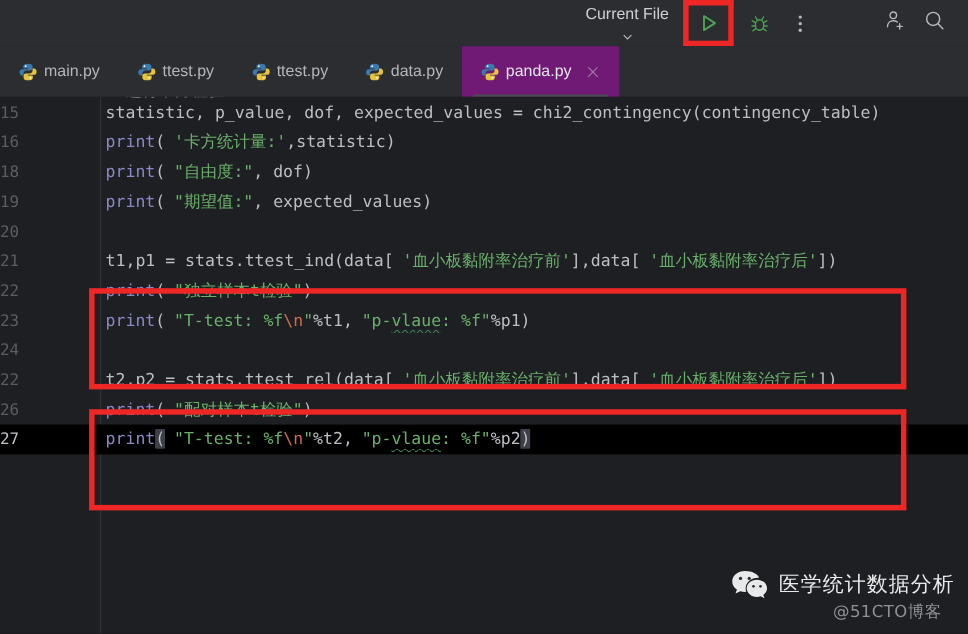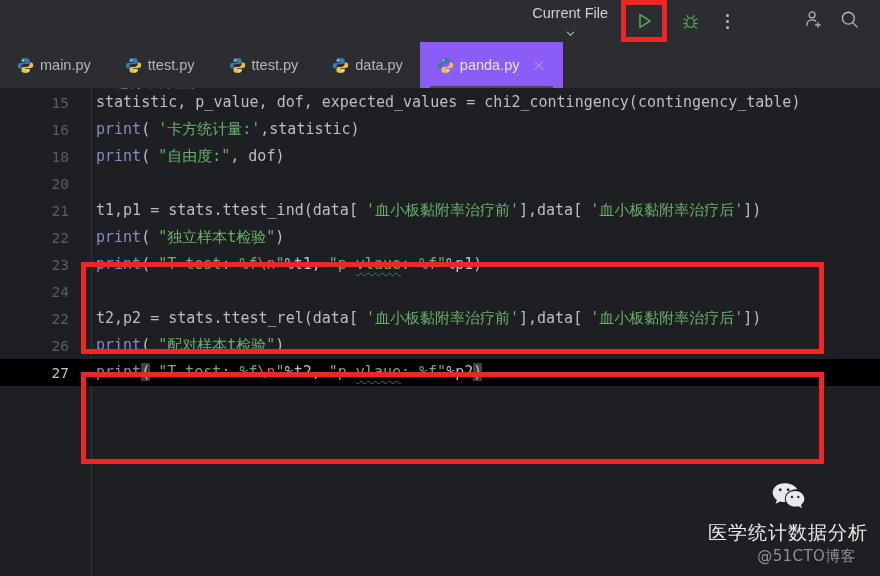--- a/index.html
+++ b/index.html
@@ -50,21 +50,21 @@
   
   .tabbar {
     position:absolute; top:42px; left:0; width:880px; height:46px;
     background:#2b2d30; display:flex; align-items:stretch;
   }
   .tab {
     display:flex; align-items:center; gap:6px;
     padding:0 17px; height:46px; position:relative;
     font-size:14.5px; color:#b4b6bb; white-space:nowrap;
   }
-  .tab.active { background:#8b5cf6; color:#e3e5e9; }
+  .tab.active { background:#701a75; color:#e3e5e9; }
   .tab.active:after {
     content:""; position:absolute; left:10px; right:10px; bottom:0; height:2.5px;
     background:#4a4d52;
   }
   .pyico { width:17px; height:17px; flex:none; }
   .tabclose {
     margin-left:6px; width:14px; height:14px; position:relative; flex:none; opacity:.62;
   }
   .tabclose:before,.tabclose:after {
     content:""; position:absolute; left:1px; top:6.5px; width:12px; height:1.4px; background:#b9bbc0;
@@ -84,21 +84,21 @@
 
   .row {
     position:relative; height:27px; display:flex; align-items:center;
     font-family:"DejaVu Sans Mono","Liberation Mono",monospace;
   }
   .row.current { background:#000000; }
   .row.current:before {
     content:""; position:absolute; left:0; top:0; bottom:0; width:0px;
   }
   .ln {
-    width:80px; flex:none; text-align:right; padding-right:11px;
+    width:80px; flex:none; padding-right:11px;
     font-size:14.5px; color:#5a5d63;
     font-family:"DejaVu Sans Mono","Liberation Mono",monospace;
     user-select:none;
   }
   .row.current .ln { color:#bfc1c6; }
   .code {
     flex:1 1 auto; padding-left:16px; font-size:15px; line-height:27px;
     white-space:pre; overflow:hidden;
     font-family:"DejaVu Sans Mono","Liberation Mono",monospace;
   }
@@ -118,21 +118,21 @@
   .annot-box {
     position:absolute; border:5px solid #ef2626; pointer-events:none;
     background:transparent;
   }
 
   
   .watermark {
     position:absolute; right:12px; bottom:10px;
     display:flex; flex-direction:column; align-items:flex-end; gap:1px;
   }
-  .wm-top { display:flex; align-items:center; gap:10px;flex-direction:column; }
+  .wm-top { display:flex; align-items:flex-start; gap:10px; }
   .wm-wechat { width:33px; height:28px; flex:none; }
   .wm-title {
     font-size:19px; color:#e9eaec; letter-spacing:1px;
     font-family:"DejaVu Sans","Liberation Sans",sans-serif;
   }
   .wm-sub {
     font-size:15px; color:#8e9096; letter-spacing:.4px; margin-right:12px;
     font-family:"DejaVu Sans","Liberation Sans",sans-serif;
     text-align:center;
   }
@@ -266,20 +266,24 @@
           <span class="ln">15</span>
           <span class="code"><span class="t-def">statistic</span><span class="t-op">,</span><span class="t-op"> </span><span class="t-def">p_value</span><span class="t-op">,</span><span class="t-op"> </span><span class="t-def">dof</span><span class="t-op">,</span><span class="t-op"> </span><span class="t-def">expected_values</span><span class="t-op"> </span><span class="t-op">=</span><span class="t-op"> </span><span class="t-def">chi2_contingency</span><span class="t-op">(</span><span class="t-def">contingency_table</span><span class="t-op">)</span></span>
         </div>
         <div class="row">
           <span class="ln">16</span>
           <span class="code"><span class="t-fn">print</span><span class="t-op">(</span><span class="t-str">'卡方统计量:'</span><span class="t-op">,</span><span class="t-def">statistic</span><span class="t-op">)</span></span>
         </div>
         <div class="row">
           <span class="ln">18</span>
           <span class="code"><span class="t-fn">print</span><span class="t-op">(</span><span class="t-str">"自由度:"</span><span class="t-op">,</span><span class="t-op"> </span><span class="t-def">dof</span><span class="t-op">)</span></span>
+        </div>
+        <div class="row">
+          <span class="ln">19</span>
+          <span class="code"><span class="t-fn">print</span><span class="t-op">(</span><span class="t-str">"期望值:"</span><span class="t-op">,</span><span class="t-op"> </span><span class="t-def">expected_values</span><span class="t-op">)</span></span>
         </div>
         <div class="row">
           <span class="ln">20</span>
           <span class="code"></span>
         </div>
         <div class="row">
           <span class="ln">21</span>
           <span class="code"><span class="t-def">t1</span><span class="t-op">,</span><span class="t-def">p1</span><span class="t-op"> </span><span class="t-op">=</span><span class="t-op"> </span><span class="t-def">stats</span><span class="t-op">.</span><span class="t-def">ttest_ind</span><span class="t-op">(</span><span class="t-def">data</span><span class="t-op">[</span><span class="t-str">'血小板黏附率治疗前'</span><span class="t-op">]</span><span class="t-op">,</span><span class="t-def">data</span><span class="t-op">[</span><span class="t-str">'血小板黏附率治疗后'</span><span class="t-op">]</span><span class="t-op">)</span></span>
         </div>
         <div class="row">

